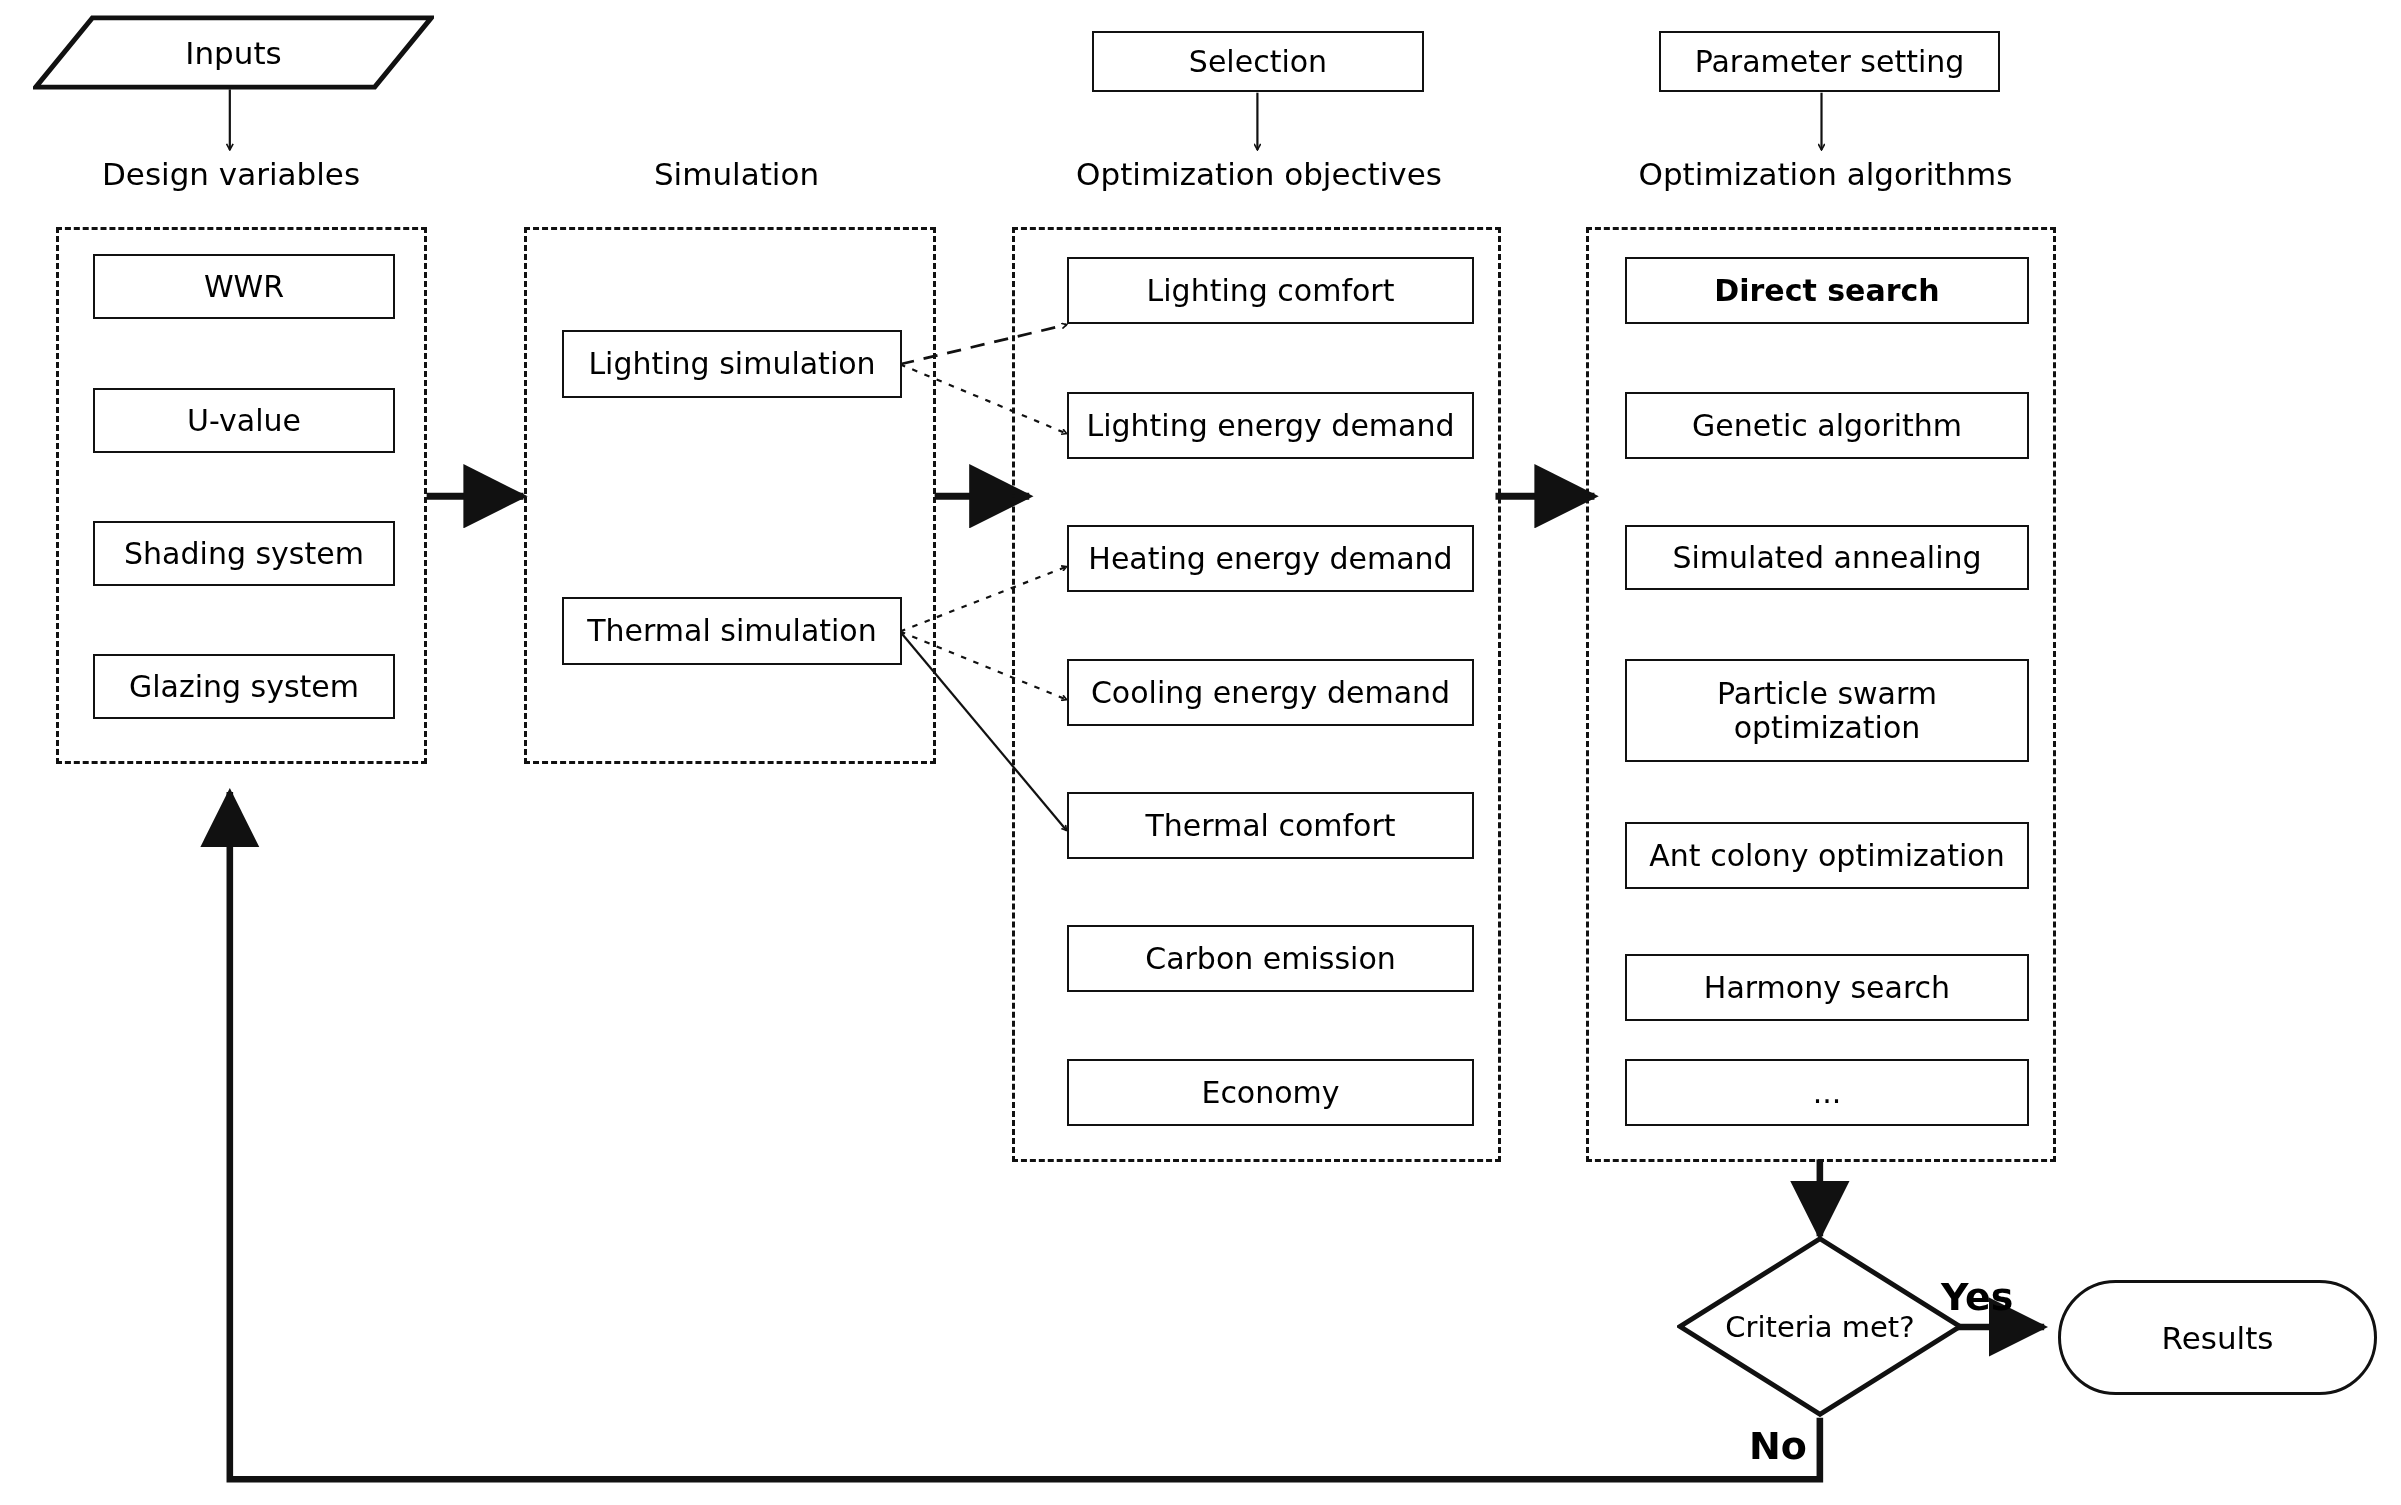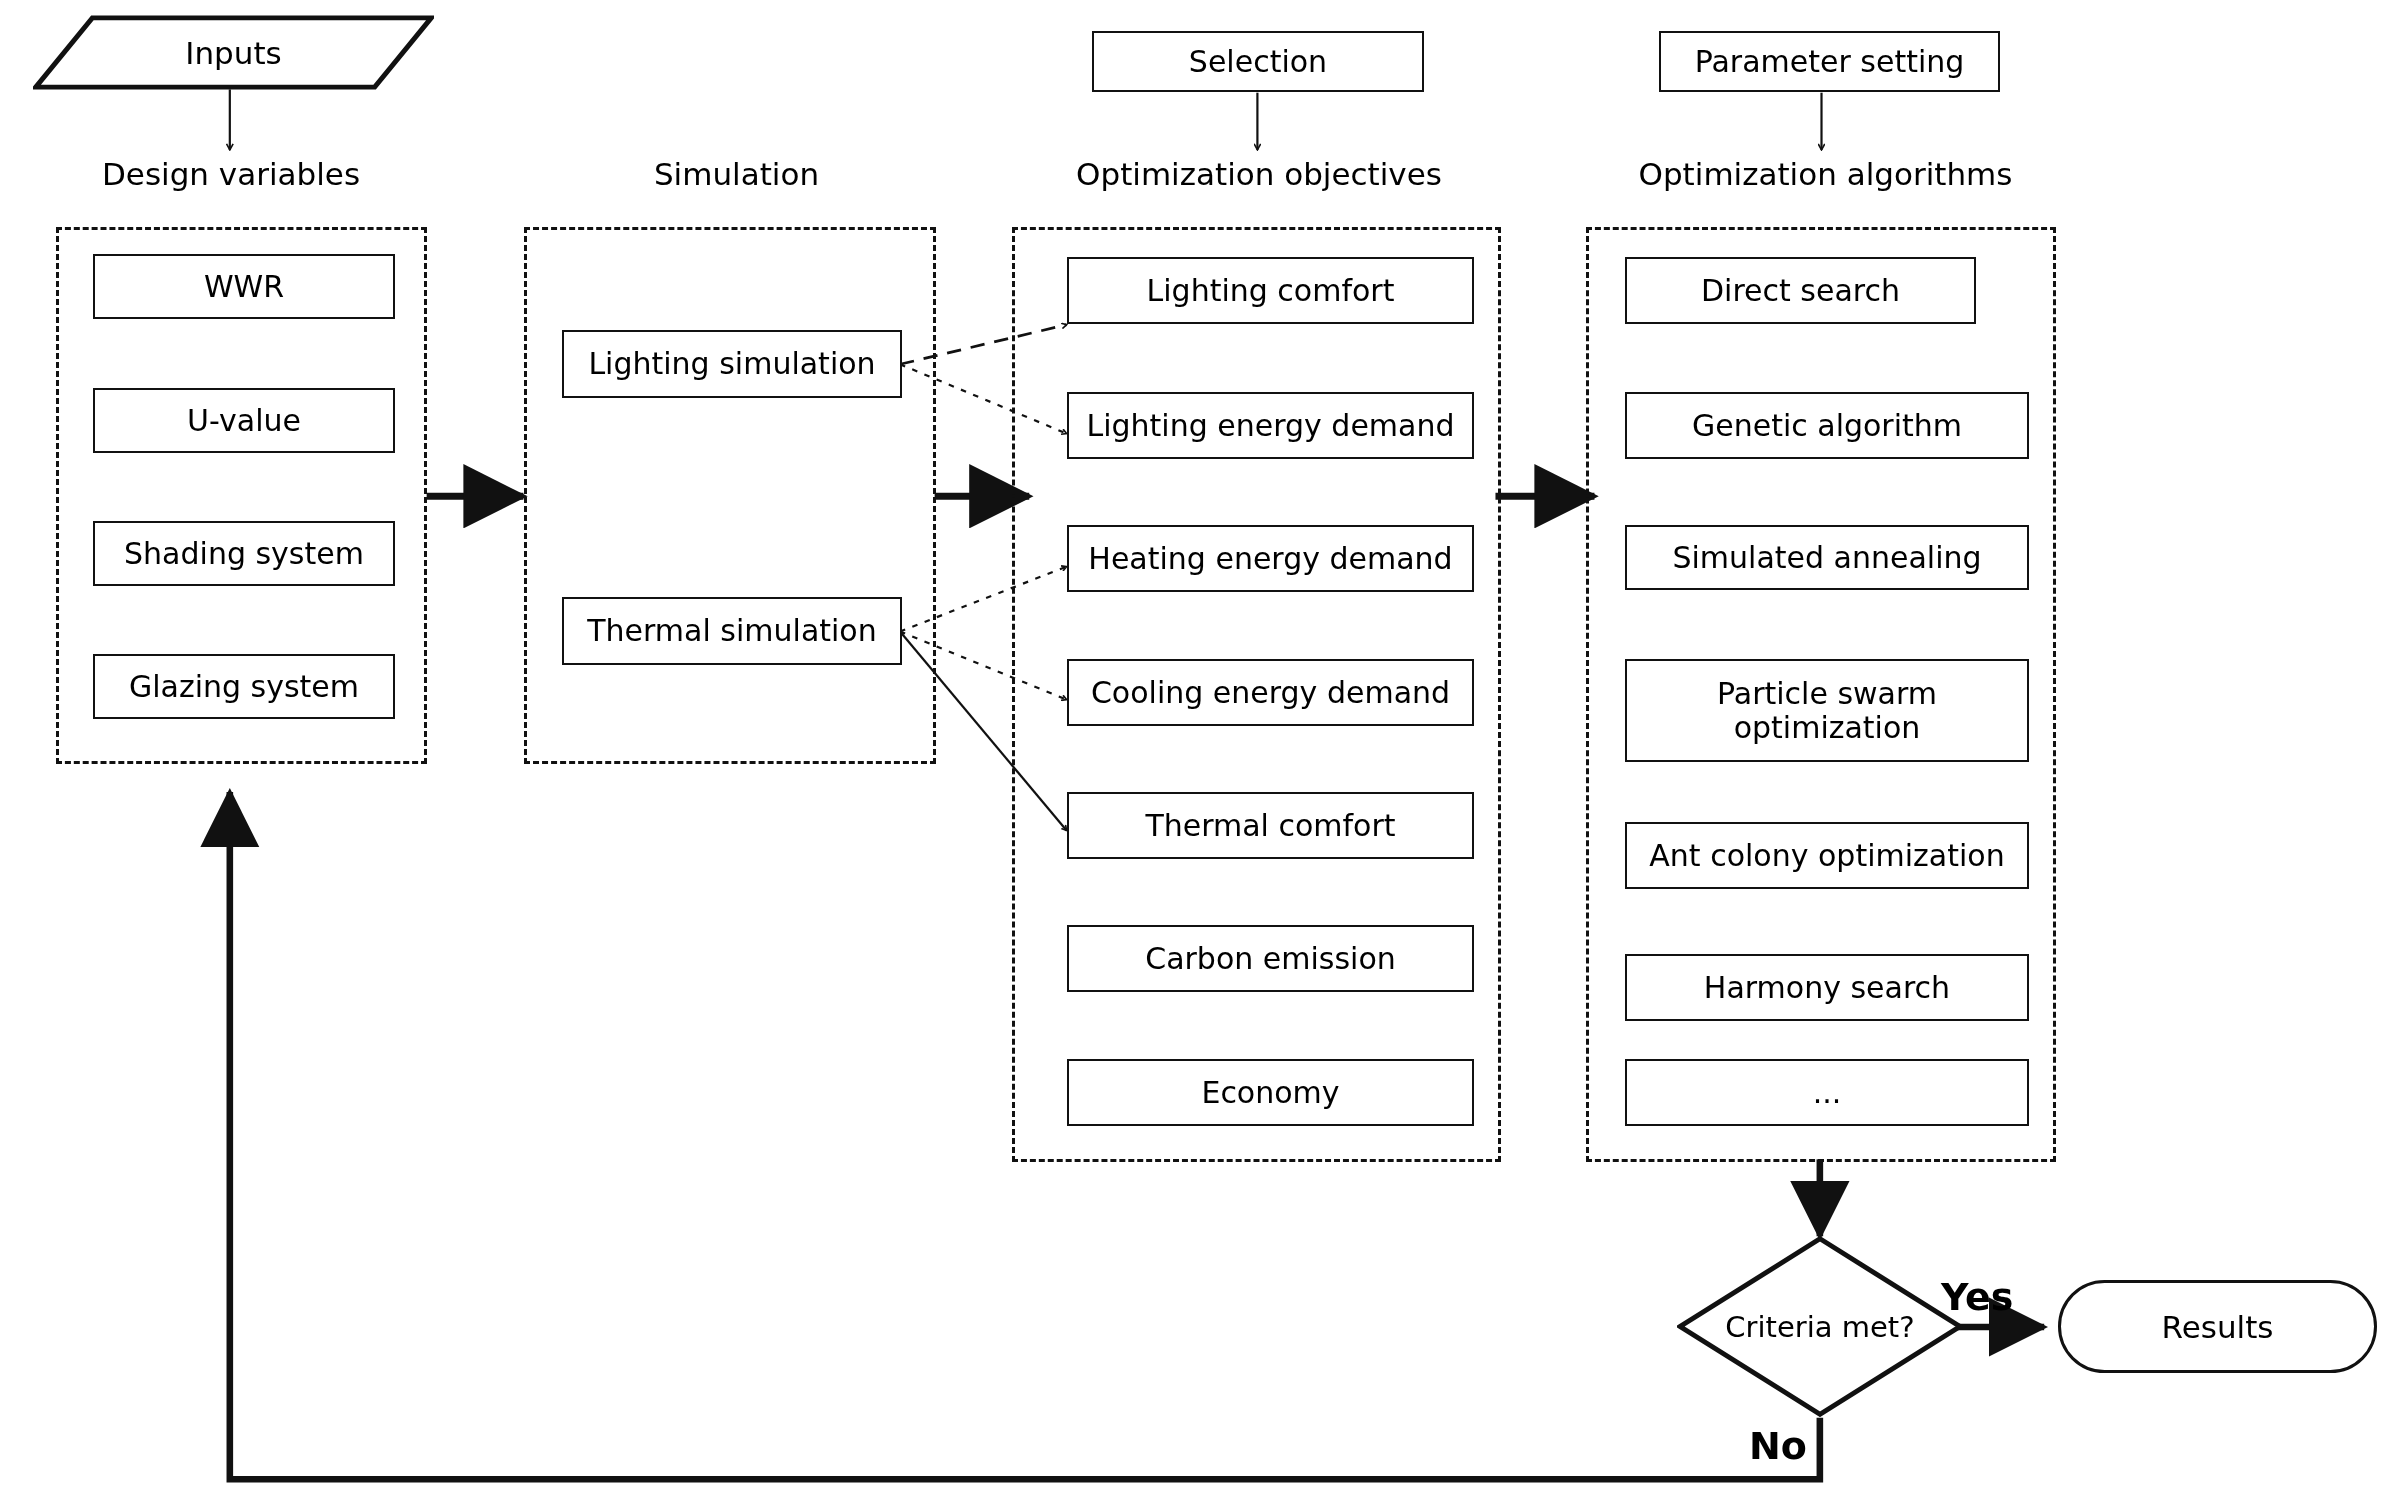--- a/index.html
+++ b/index.html
@@ -238,21 +238,21 @@
   </div>
   <div class="node rect" style="left:1067px; top:925px; width:407px; height:67px;">
     <span>Carbon emission</span>
   </div>
   <div class="node rect" style="left:1067px; top:1059px; width:407px; height:67px;">
     <span>Economy</span>
   </div>
 
   <div class="group" style="left:1586px; top:227px; width:470px; height:935px;"></div>
 
-  <div class="node rect" style="left:1625px; top:257px; width:351px; height:67px;">
+  <div class="node rect" style="left:1625px; top:257px; width:404px; height:67px;font-weight:bold;">
     <span>Direct search</span>
   </div>
   <div class="node rect" style="left:1625px; top:392px; width:404px; height:67px;">
     <span>Genetic algorithm</span>
   </div>
   <div class="node rect" style="left:1625px; top:525px; width:404px; height:65px;">
     <span>Simulated annealing</span>
   </div>
   <div class="node rect" style="left:1625px; top:659px; width:404px; height:103px; white-space:pre-line;">
     <span style="white-space:pre-line;">Particle swarm
@@ -268,21 +268,21 @@
     <span>...</span>
   </div>
 
   <div class="diamond" style="left:1677px; top:1236px; width:286px; height:181px;">
     <svg width="286" height="181" viewBox="0 0 520 330" xmlns="http://www.w3.org/2000/svg">
       <polygon points="260,5 515,165 260,325 5,165" fill="#ffffff" stroke="#111111" stroke-width="9"></polygon>
     </svg>
     <span class="dm-text">Criteria met?</span>
   </div>
 
-  <div class="stadium" style="left:2058px; top:1280px; width:319px; height:93px;">
+  <div class="stadium" style="left:2058px; top:1280px; width:319px; height:115px;">
     <span>Results</span>
   </div>
 
   <div class="edge-label" style="left:1941px; top:1275px;">
     <span>Yes</span>
   </div>
   <div class="edge-label" style="left:1749px; top:1424px;">
     <span>No</span>
   </div>
 

